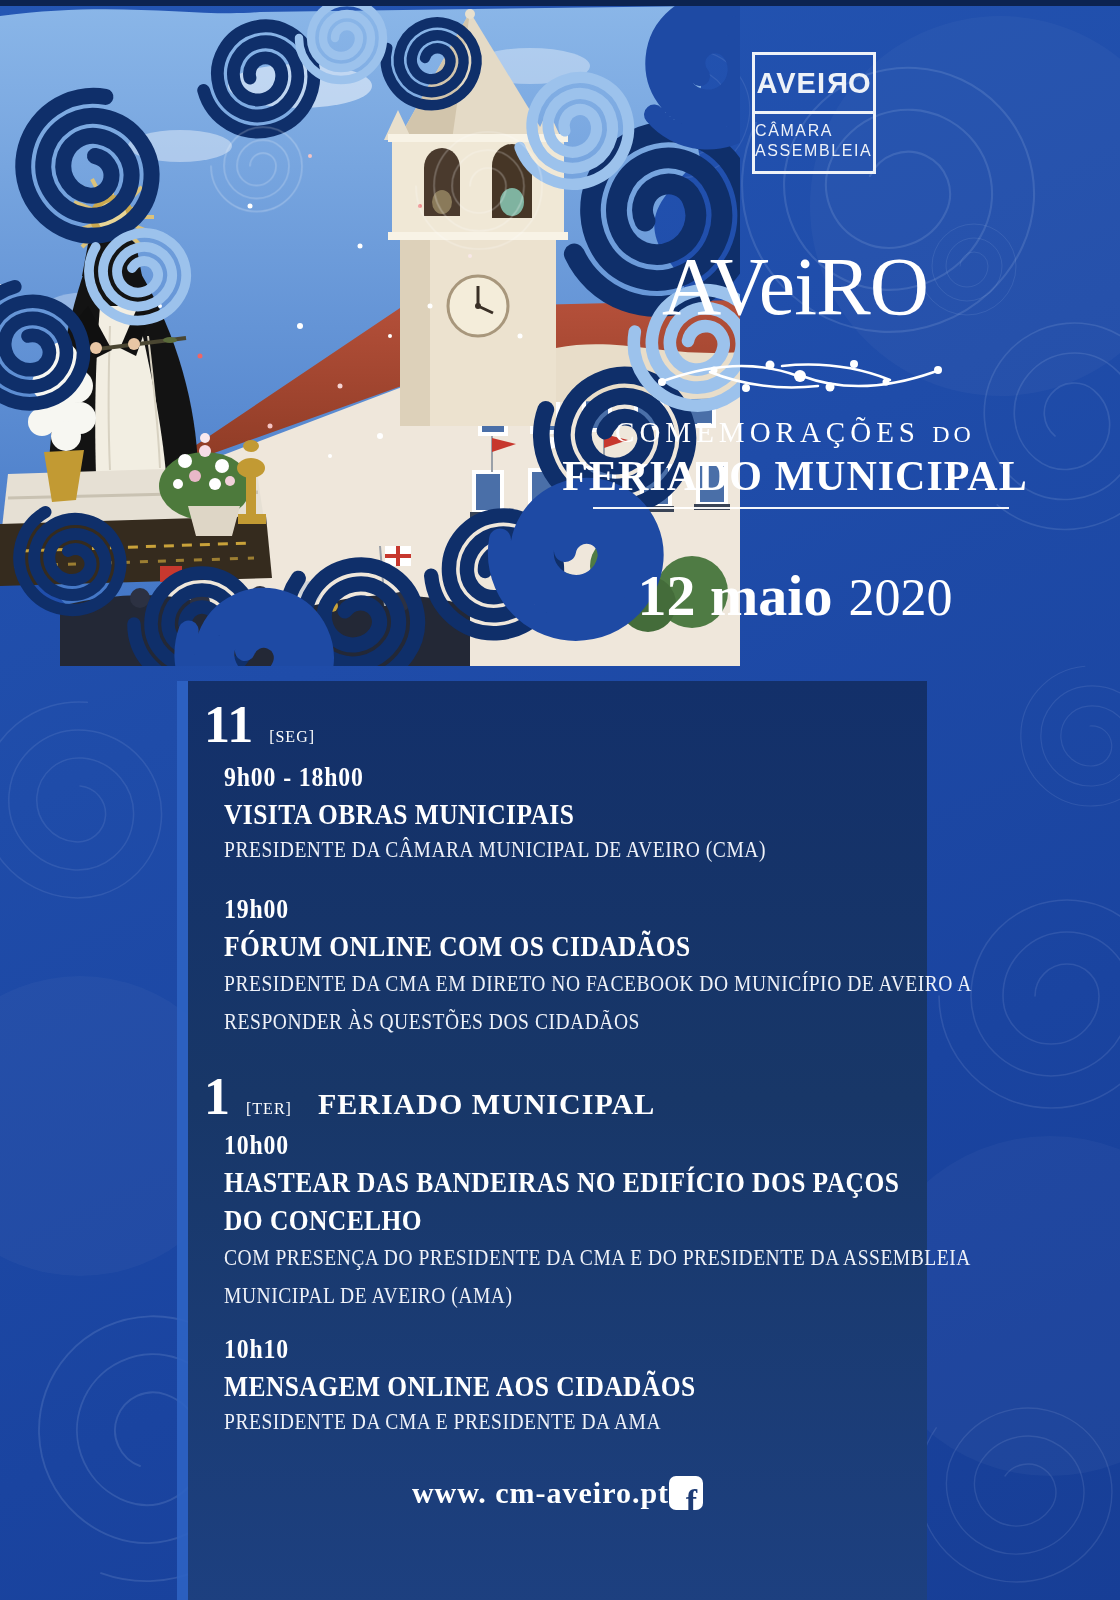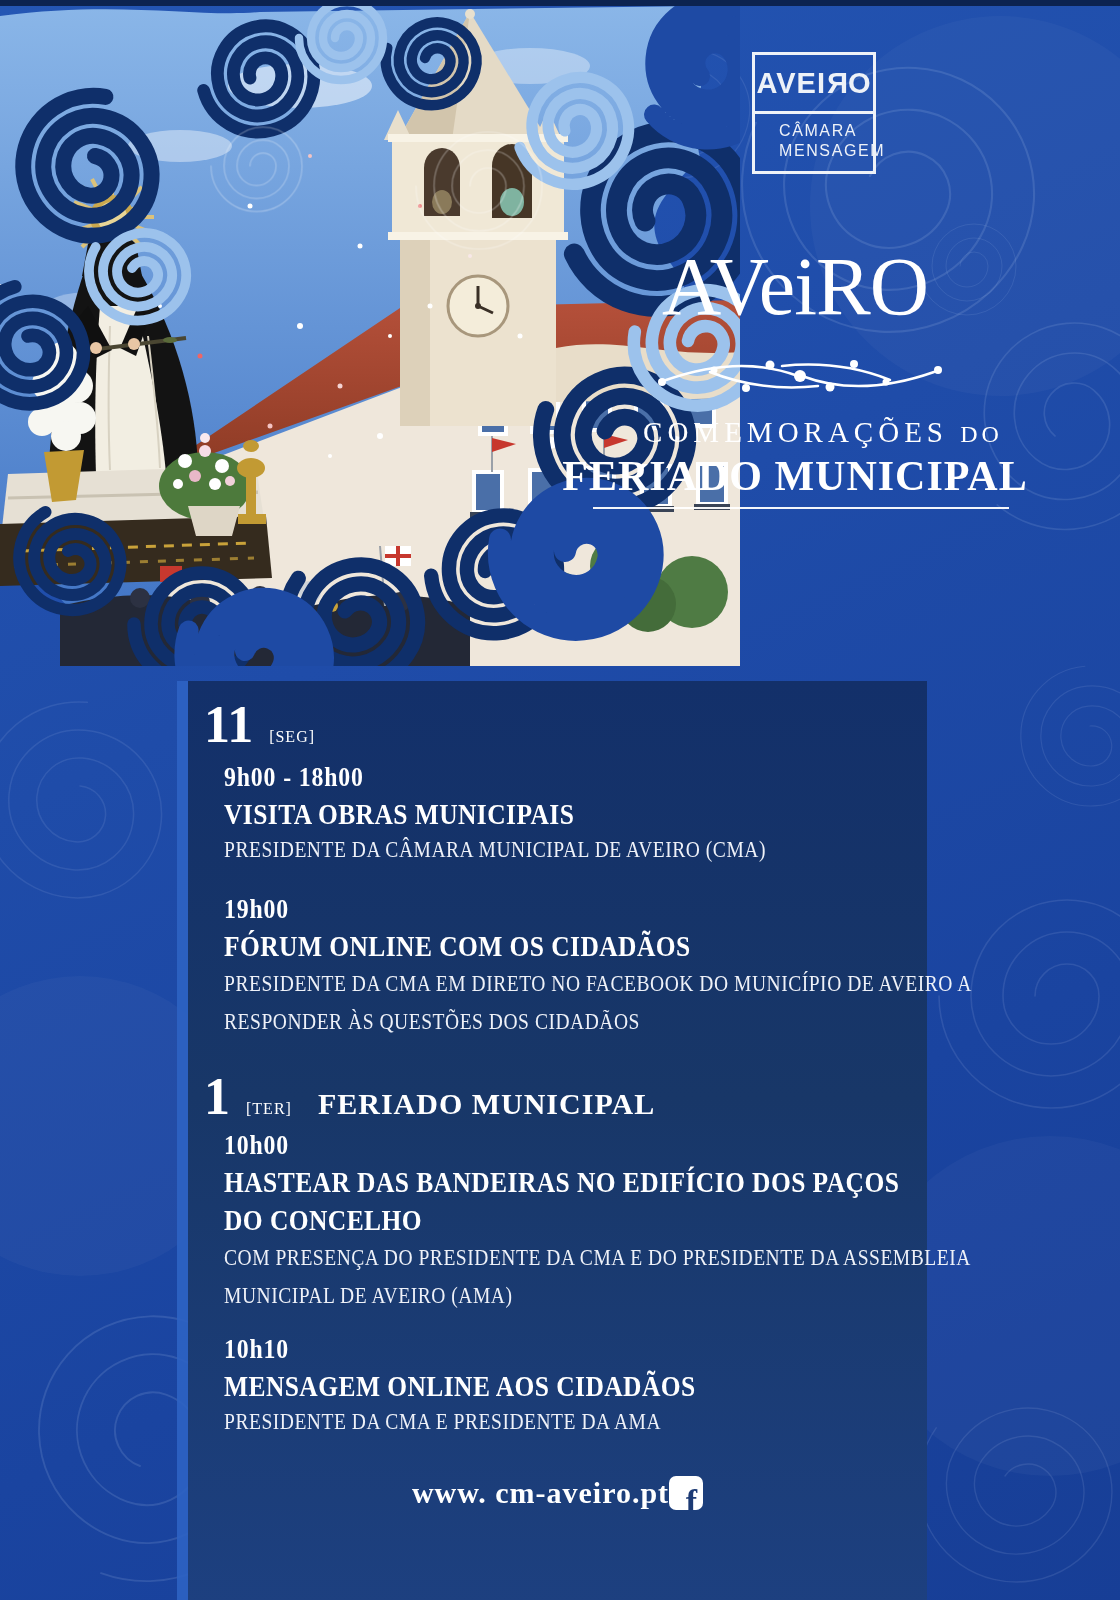--- a/index.html
+++ b/index.html
@@ -7,27 +7,27 @@
     background:linear-gradient(155deg,#2456b4 0%,#1f4ca9 38%,#1a44a0 70%,#173e96 100%);
     font-family:"Liberation Serif","DejaVu Serif",serif;color:#ffffff;}
   .abs{position:absolute;}
   svg{display:block;}
 
   
   .logo-box{left:752px;top:46px;width:124px;height:122px;border:3px solid #eef2f8;box-sizing:border-box;}
   .logo-top{height:56px;border-bottom:3px solid #eef2f8;display:flex;align-items:center;justify-content:center;
     font-family:"Liberation Sans",sans-serif;font-size:29px;font-weight:600;letter-spacing:1px;color:#eef2f8;}
   .logo-top .mirror{display:inline-block;transform:scaleX(-1);}
-  .logo-bottom{padding:7px 0 0 24px;font-family:"Liberation Sans",sans-serif;font-size:16px;
+  .logo-bottom{padding:7px 0 0 0;font-family:"Liberation Sans",sans-serif;font-size:16px;
     letter-spacing:1.6px;line-height:1.25;font-weight:500;color:#eef2f8;}
 
   
   .wordmark{left:560px;top:234px;width:470px;text-align:center;font-size:82px;font-weight:500;letter-spacing:-1px;}
   .flourish{left:650px;top:342px;}
-  .pre-title{left:588px;top:410px;width:470px;text-align:center;font-size:29px;letter-spacing:5px;}
+  .pre-title{left:560px;top:410px;width:470px;text-align:center;font-size:29px;letter-spacing:5px;}
   .pre-title .small{font-size:24px;letter-spacing:4px;}
   .main-title{left:560px;top:446px;width:470px;text-align:center;font-size:42px;font-weight:bold;letter-spacing:1px;}
   .title-rule{left:593px;top:501px;width:416px;height:2px;background:#ffffff;opacity:.95;}
   .ribbon{left:606px;top:508px;width:394px;height:46px;background:#1b3158;
     clip-path:polygon(16px 0,100% 0,calc(100% - 16px) 100%,0 100%);
     text-align:center;font-size:35px;line-height:46px;color:#f2f5fa;}
   .date-line{left:560px;top:556px;width:470px;text-align:center;}
   .date-bold{font-size:58px;font-weight:bold;}
   .date-year{font-size:52px;font-weight:normal;margin-left:12px;}
 
@@ -305,21 +305,21 @@
   </svg>
 
   <div class="abs logo-box">
     <div class="logo-top">
       <span>AVEI</span>
         <span class="mirror">R</span>
         <span>O</span>
     </div>
     <div class="logo-bottom">
       <div>CÂMARA</div>
-      <div>MENSAGEM</div>
+      <div>ASSEMBLEIA</div>
     </div>
   </div>
 
   <div class="abs wordmark">AVeiRO</div>
 
   <svg class="abs flourish" width="300" height="56" viewBox="0 0 300 56">
     <g stroke="#ffffff" fill="none" stroke-width="2.5" stroke-linecap="round">
       <path d="M16 32 Q90 6 148 28"></path>
       <path d="M284 24 Q210 50 152 28"></path>
       <path d="M60 24 Q110 44 168 38"></path>
@@ -339,20 +339,24 @@
   </svg>
 
   <div class="abs pre-title">
     <span>COMEMORAÇÕES</span>
     <span class="small">DO</span>
   </div>
 
   <div class="abs main-title">FERIADO MUNICIPAL</div>
   <div class="abs title-rule"></div>
 
+  <div class="abs date-line">
+    <span class="date-bold">12 maio</span>
+    <span class="date-year">2020</span>
+  </div>
 
   <div class="abs panel-edge"></div>
   <div class="abs panel">
 
     <div class="abs day" style="top:18px">
       <span class="day-num">11</span>
       <span class="day-tag">[SEG]</span>
       <span class="day-title"></span>
     </div>
 

